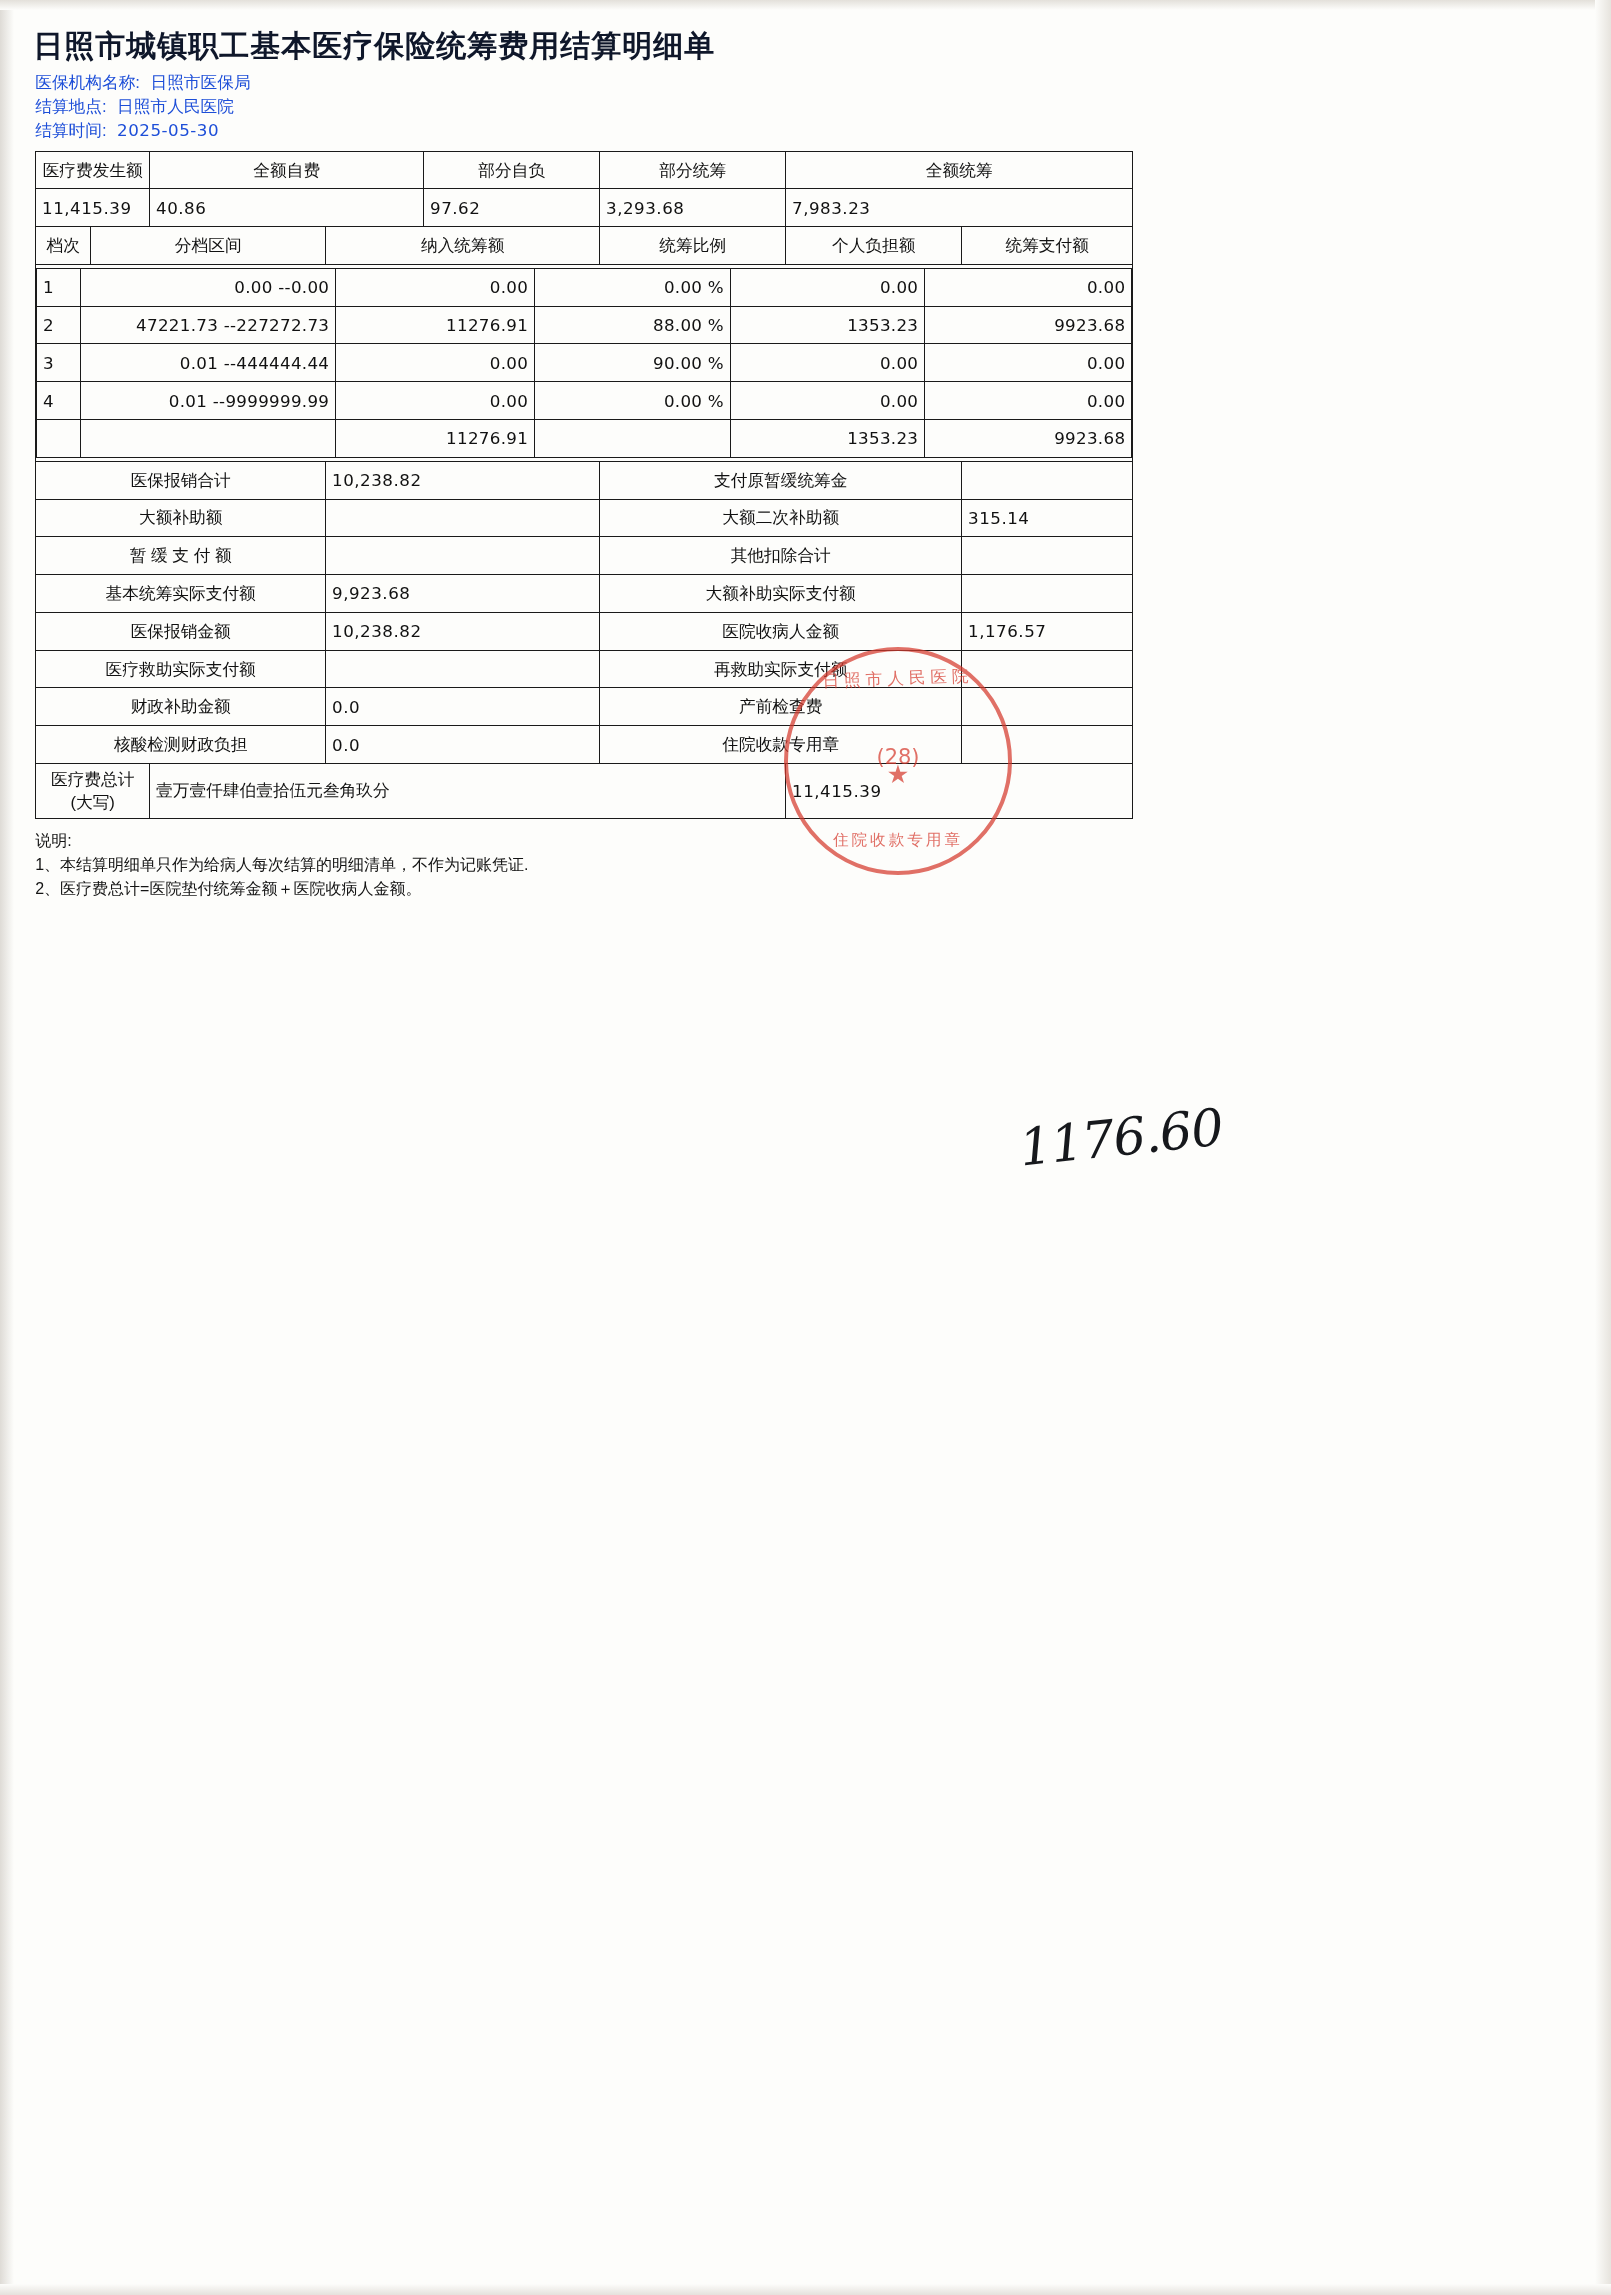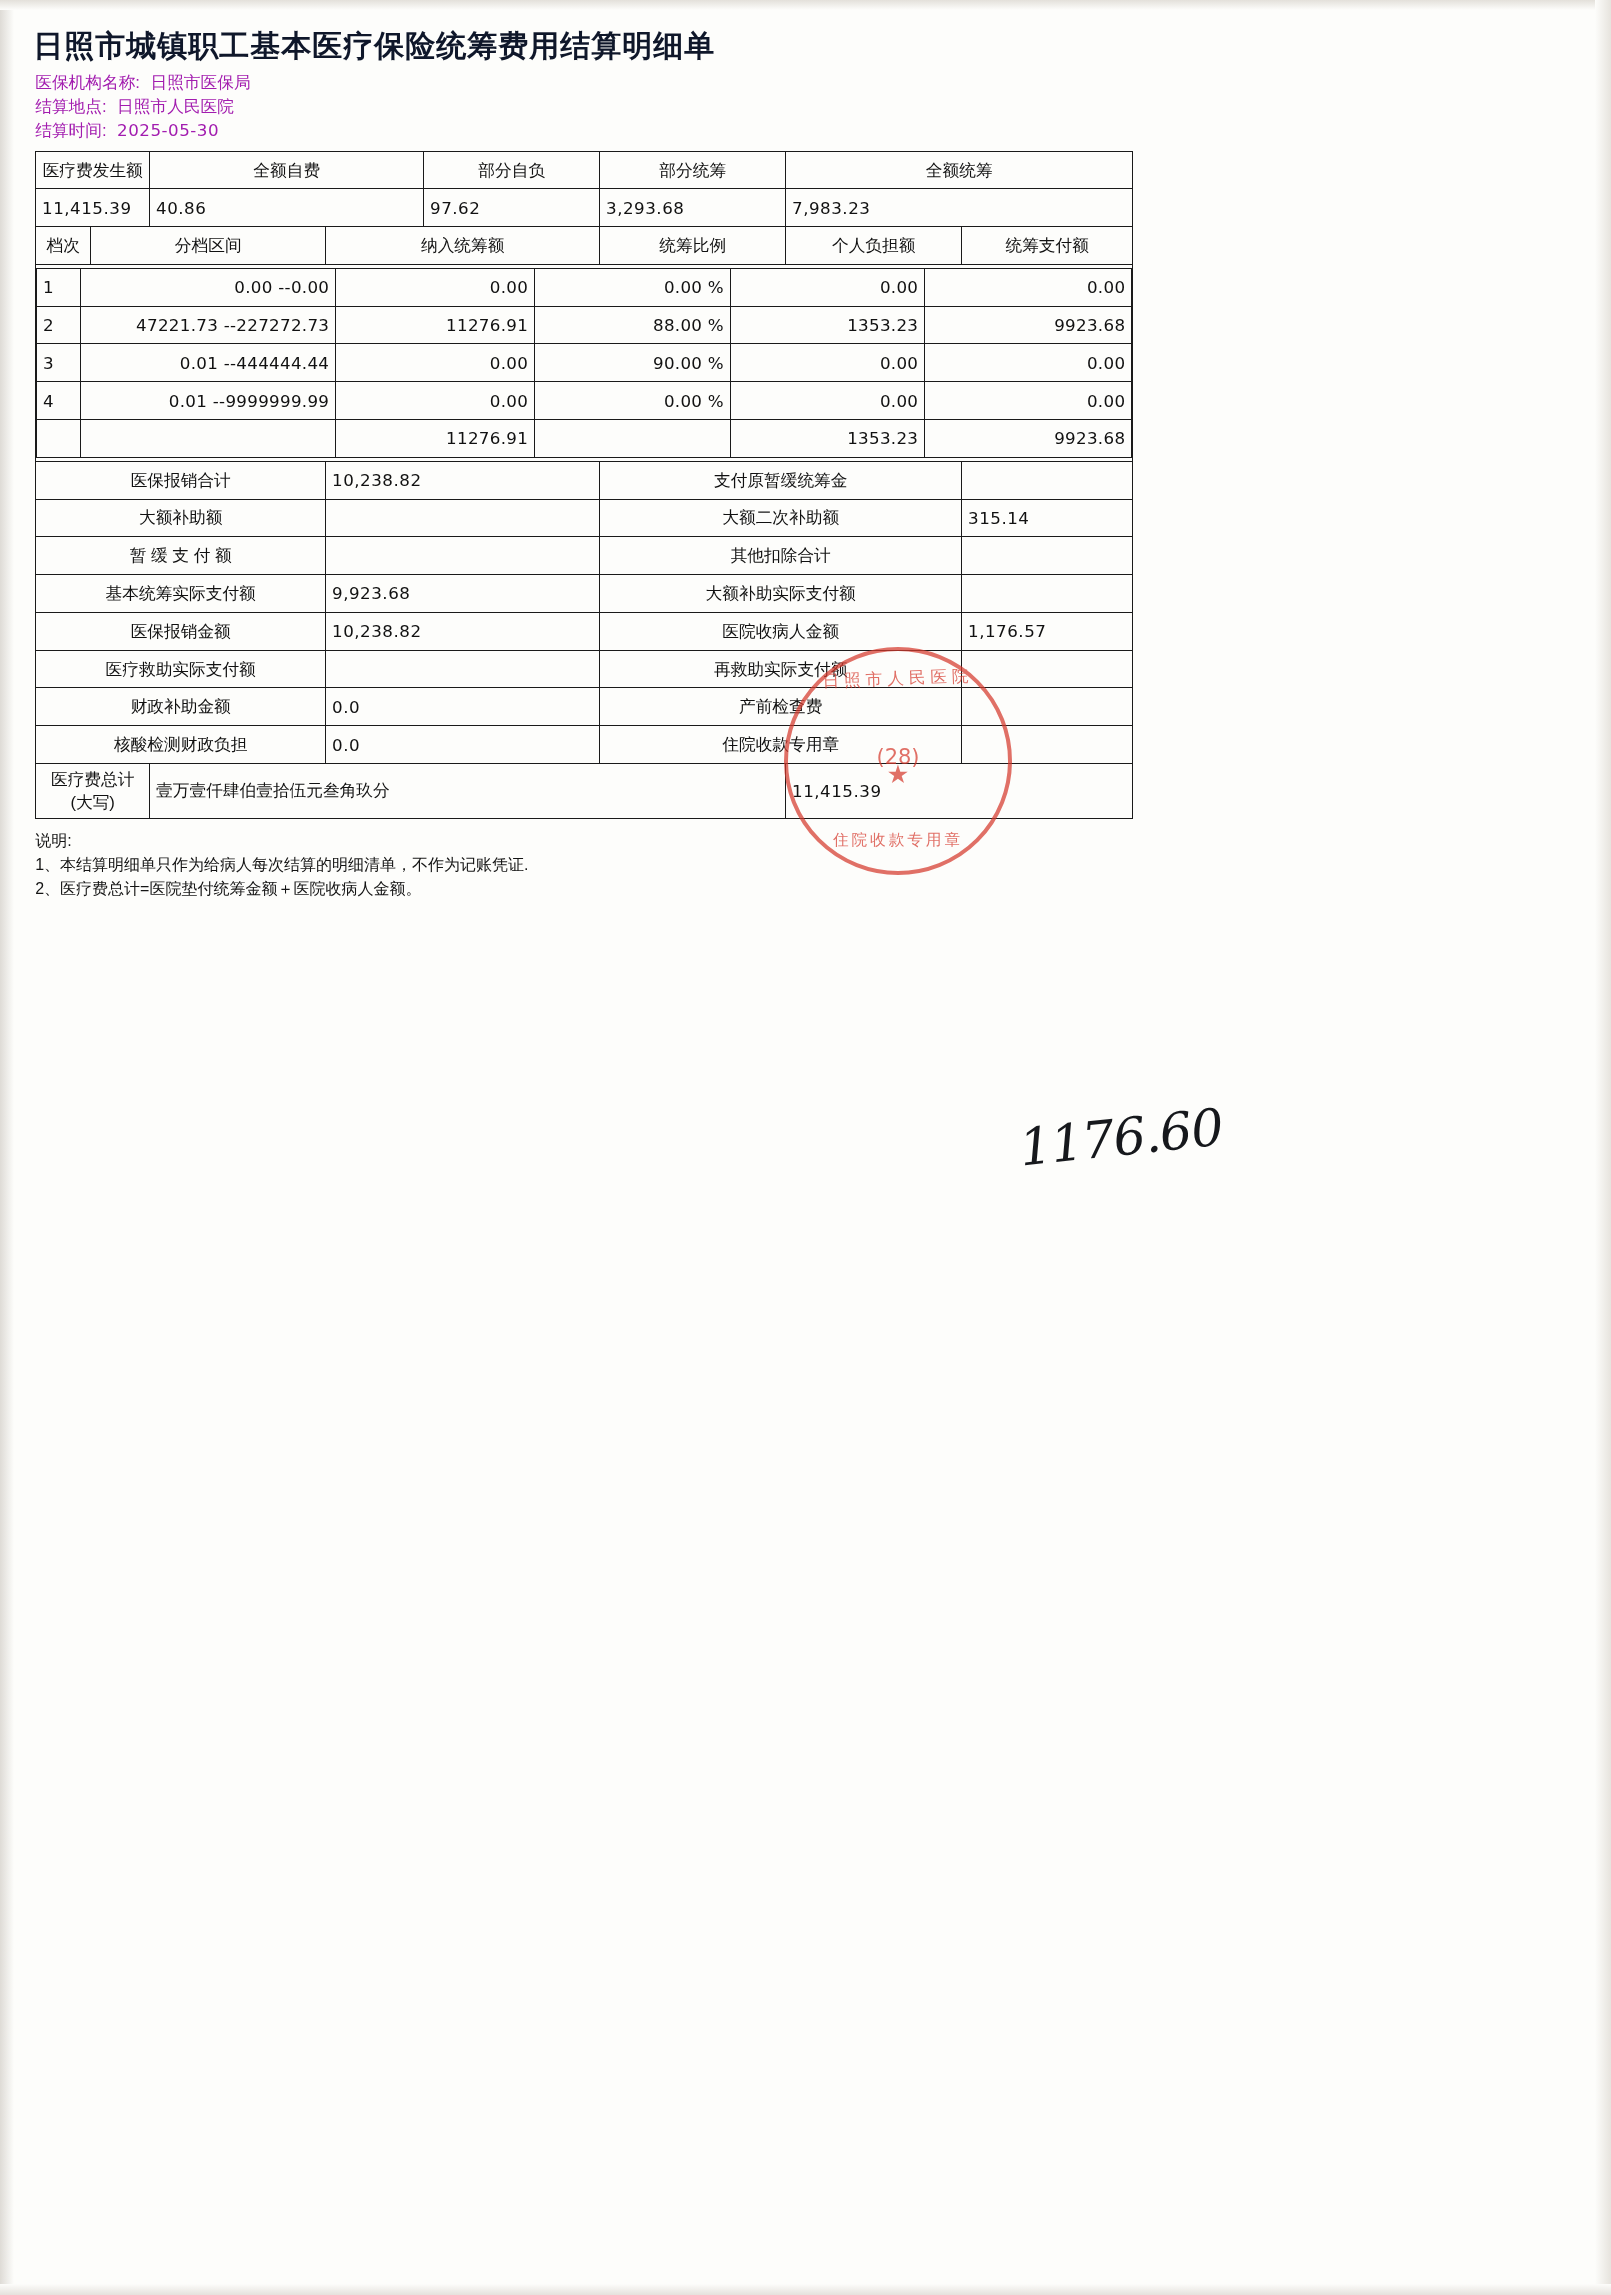--- a/index.html
+++ b/index.html
@@ -53,21 +53,21 @@
     letter-spacing: 1px;
     margin: 0 0 5.9px 5.9px;
     font-family: "DejaVu Sans", sans-serif;
     color: #0f172a;
   }
 
   .meta {
     font-size: 16.7px;
     line-height: 1.35;
     margin-left: 7.8px;
-    color: #a21caf;
+    color: #1d4ed8;
   }
   .meta-row {
     display: block;
     white-space: nowrap;
     height: 23.5px;
   }
   .meta-label { display: inline-block; }
   .meta-val { display: inline-block; margin-left: 5.9px; }
 
   .meta-row-4 {

